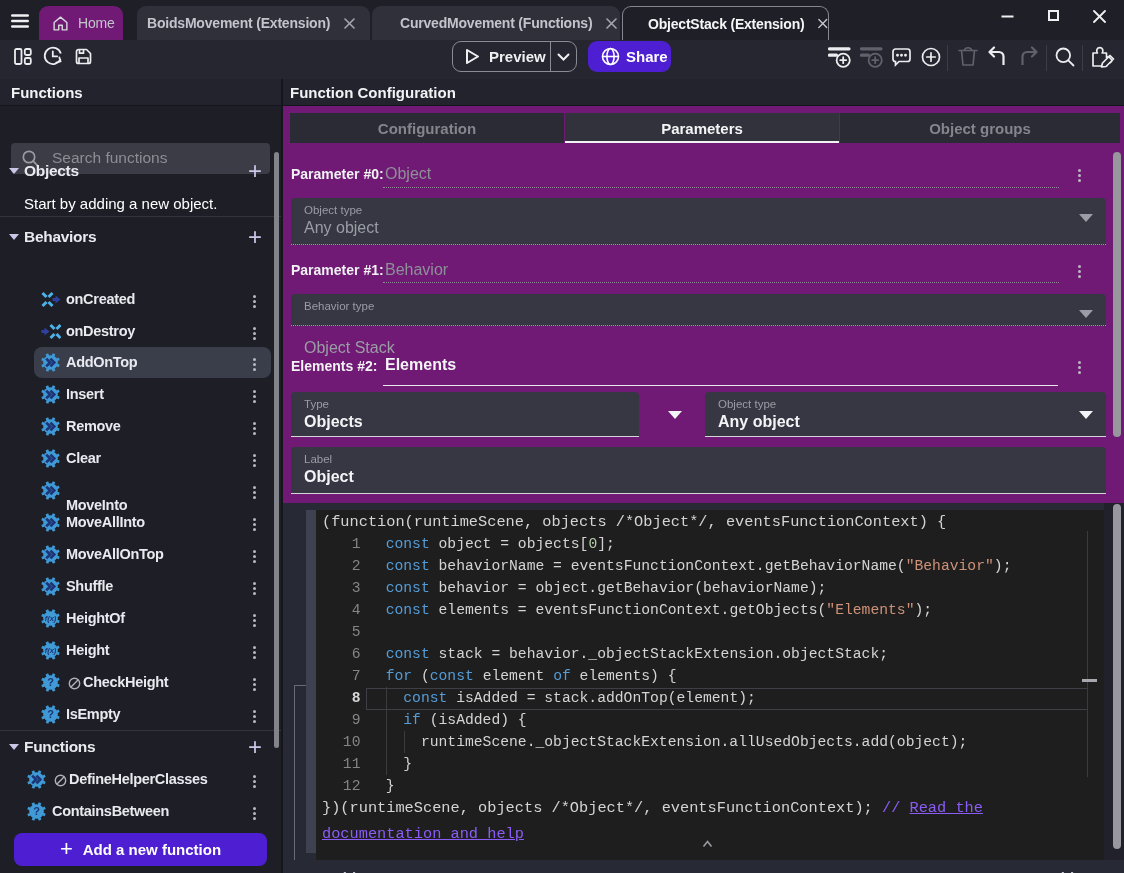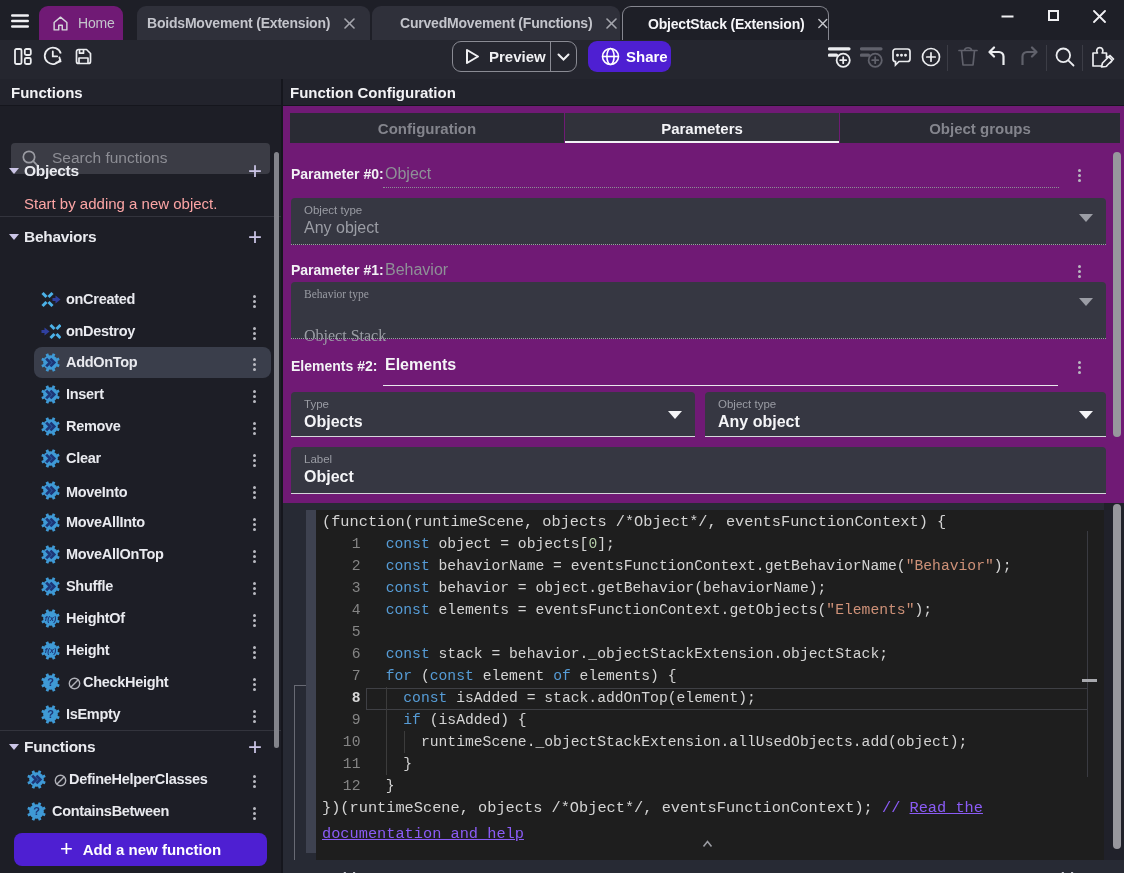--- a/index.html
+++ b/index.html
@@ -202,21 +202,21 @@
           <line x1="11.2" y1="11.2" x2="15.8" y2="15.8" stroke-linecap="round"></line>
         </svg>
       <div class="abs" style="left:41px; top:6px; color:#8d8e95; font-size:15.5px;">Search functions</div>
     </div>
 
     <div class="srow" style="top:51px;">
       <div class="caret" style="left:9px; top:11px;"></div>
       <div class="rowtxt" style="left:24px; top:5px; font-size:15.5px;">Objects</div>
       <div class="plus" style="top:4px;">+</div>
     </div>
-    <div class="abs" style="left:24px; top:89px; color:#fca5a5; font-size:15px;">Start by adding a new object.</div>
+    <div class="abs" style="left:24px; top:89px; color:#ffffff; font-size:15px;">Start by adding a new object.</div>
     <div class="sdiv" style="top:110px;"></div>
 
     <div class="srow" style="top:117px;">
       <div class="caret" style="left:9px; top:11px;"></div>
       <div class="rowtxt" style="left:24px; top:5px; font-size:15.5px;">Behaviors</div>
       <div class="plus" style="top:4px;">+</div>
     </div>
 
 
     <div id="rows">
@@ -355,21 +355,21 @@
               <rect x="8.1" y="0.1" width="2.8" height="3" fill="#3f9ad6" transform="rotate(112 9.5 9.5)"></rect>
               <rect x="8.1" y="0.1" width="2.8" height="3" fill="#3f9ad6" transform="rotate(157 9.5 9.5)"></rect>
               <rect x="8.1" y="0.1" width="2.8" height="3" fill="#3f9ad6" transform="rotate(202 9.5 9.5)"></rect>
               <rect x="8.1" y="0.1" width="2.8" height="3" fill="#3f9ad6" transform="rotate(247 9.5 9.5)"></rect>
               <rect x="8.1" y="0.1" width="2.8" height="3" fill="#3f9ad6" transform="rotate(292 9.5 9.5)"></rect>
               <rect x="8.1" y="0.1" width="2.8" height="3" fill="#3f9ad6" transform="rotate(337 9.5 9.5)"></rect>
               <circle cx="9.5" cy="9.5" r="7.3" fill="#3f9ad6"></circle>
               <path d="M5.2 5.6 L9.1 9.5 L5.2 13.4 M9.4 5.6 L13.3 9.5 L9.4 13.4" fill="none" stroke="#1d3576" stroke-width="2.7" stroke-linejoin="miter"></path>
             </svg>
           </div>
-          <div class="rowtxt" style="left:66px; top:9px;">MoveInto</div>
+          <div class="rowtxt" style="left:66px; top:22px;">MoveInto</div>
           <div class="dots3" style="top:9px;">
             <div class="dot"></div>
             <div class="dot"></div>
             <div class="dot"></div>
           </div>
         </div>
         <div class="srow" style="top:401px;">
           <div class="abs" style="left:41px; top:6px; width:19px; height:19px;">
             <svg width="19" height="19" viewBox="0 0 19 19" style="position:absolute; top:0; left:0;">
               <rect x="8.1" y="0.1" width="2.8" height="3" fill="#3f9ad6" transform="rotate(22 9.5 9.5)"></rect>
@@ -613,35 +613,35 @@
     </div>
 
     <div class="plabel" style="left:8px; top:156px;">Parameter #1:</div>
     <div class="pvalue" style="left:102px; top:155px; color:#8e9097;">Behavior</div>
     <div class="abs" style="left:100px; top:176px; width:676px; border-bottom:1.5px dotted #8d8e95;"></div>
     <div class="dots3" style="left:794px; top:157px;">
         <div class="dot"></div>
         <div class="dot"></div>
         <div class="dot"></div>
       </div>
-    <div class="field" style="left:8px; top:176px; width:815px; height:57px; border-bottom:1.5px dotted #9a9ba2;font-family:Liberation Serif, serif;">
+    <div class="field" style="left:8px; top:188px; width:815px; height:32px; border-bottom:1.5px dotted #9a9ba2;">
       <div class="flabel">Behavior type</div>
       <div class="fvalue" style="font-weight:400;margin-top:24px;">Object Stack</div>
       <div class="farrow" style="left:788px; top:16px;"></div>
     </div>
 
     <div class="plabel" style="left:8px; top:252px;">Elements #2:</div>
     <div class="pvalue" style="left:102px; top:250px; color:#f4f4f7; font-weight:700;">Elements</div>
     <div class="abs" style="left:100px; top:259px; width:675px; height:21px; border-bottom:1.5px solid #e9e9ed;"></div>
     <div class="dots3" style="left:794px; top:253px;">
         <div class="dot"></div>
         <div class="dot"></div>
         <div class="dot"></div>
       </div>
-    <div class="field" style="left:8px; top:286px; width:404px; height:45px; border-bottom:1px solid #d5d6da;">
+    <div class="field" style="left:8px; top:286px; width:348px; height:45px; border-bottom:1px solid #d5d6da;">
       <div class="flabel">Type</div>
       <div class="fvalue" style="color:#f4f4f7;">Objects</div>
       <div class="farrow" style="left:377px; top:19px; border-top-color:#f4f4f7;"></div>
     </div>
     <div class="field" style="left:422px; top:286px; width:401px; height:45px; border-bottom:1px solid #d5d6da;">
       <div class="flabel">Object type</div>
       <div class="fvalue" style="color:#f4f4f7;">Any object</div>
       <div class="farrow" style="left:374px; top:19px; border-top-color:#f4f4f7;"></div>
     </div>
     <div class="field" style="left:8px; top:340.5px; width:815px; height:47px; border-bottom:1px solid #d5d6da;">

